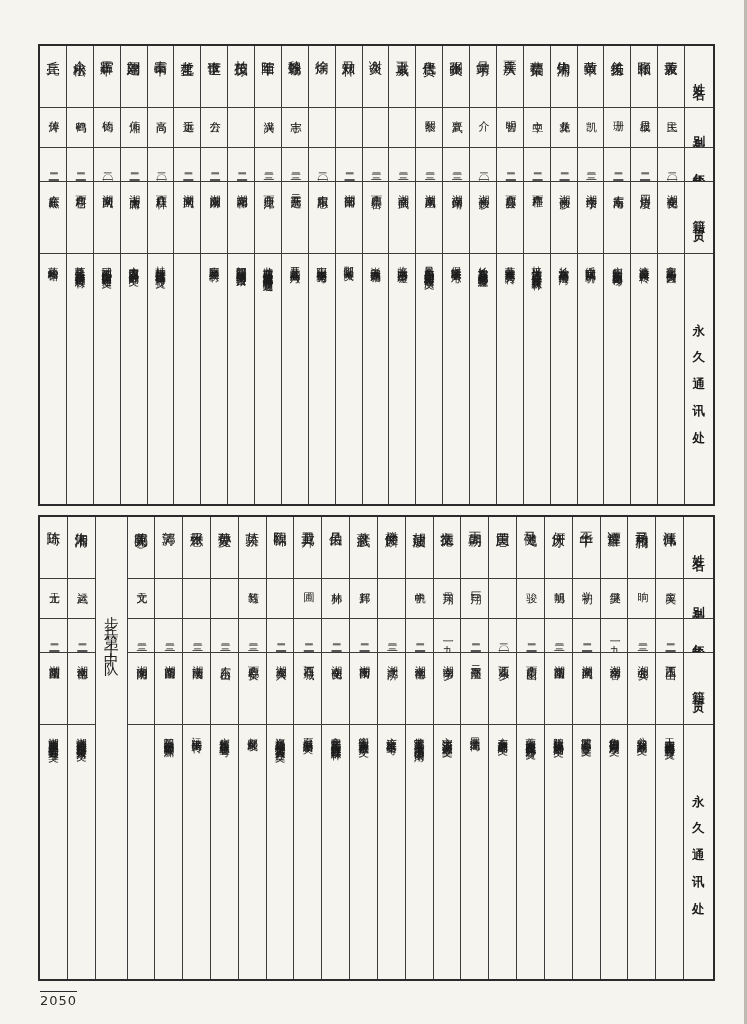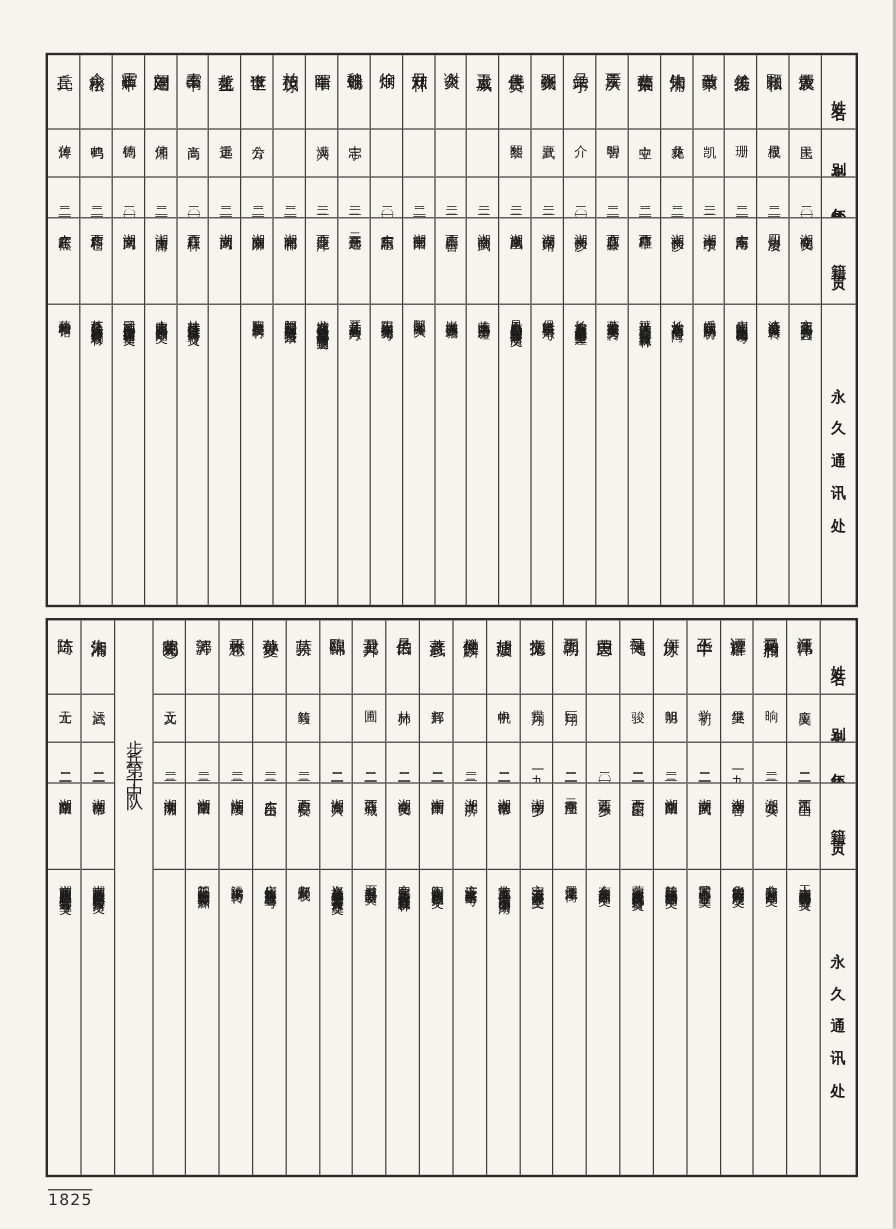--- a/index.html
+++ b/index.html
@@ -899,14 +899,14 @@
           <div class="vtext">年龄</div>
         </div>
         <div class="cell r-native header-cell">
           <div class="vtext">籍贯</div>
         </div>
         <div class="cell r-addr header-cell">
           <div class="vtext">永久通讯处</div>
         </div>
       </div>
     </div>
-  <div class="page-number">1825</div>
+  <div class="page-number">2050</div>
 </div>
 
 </body></html>

